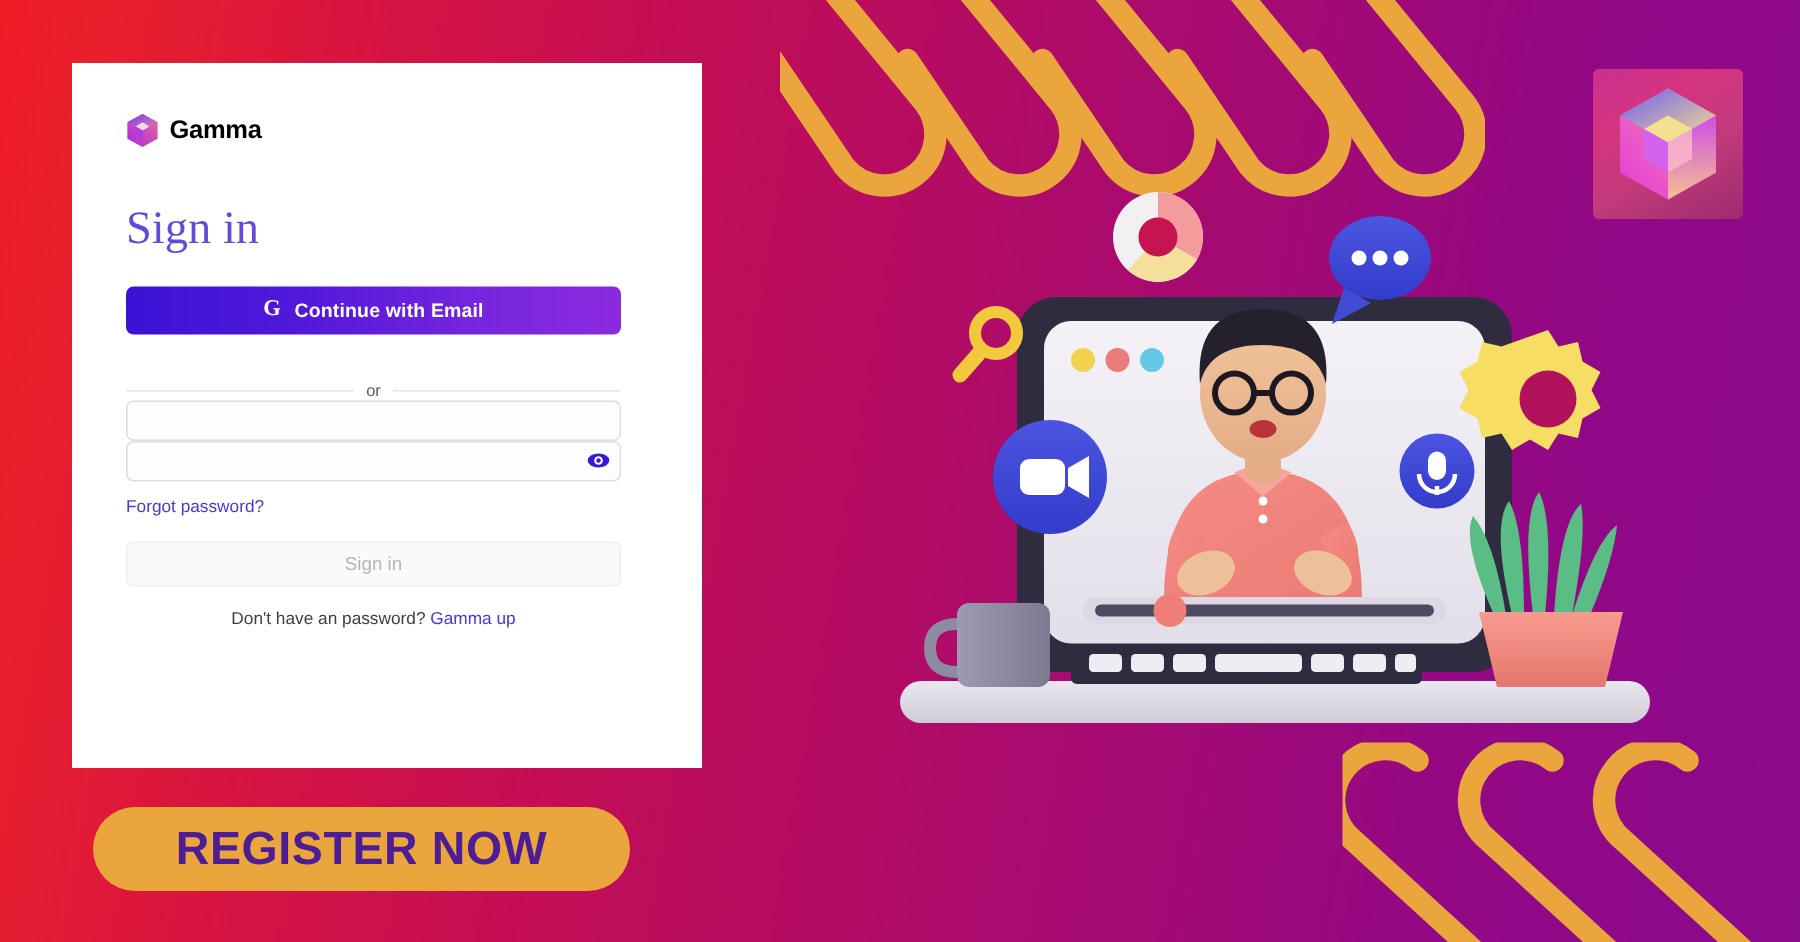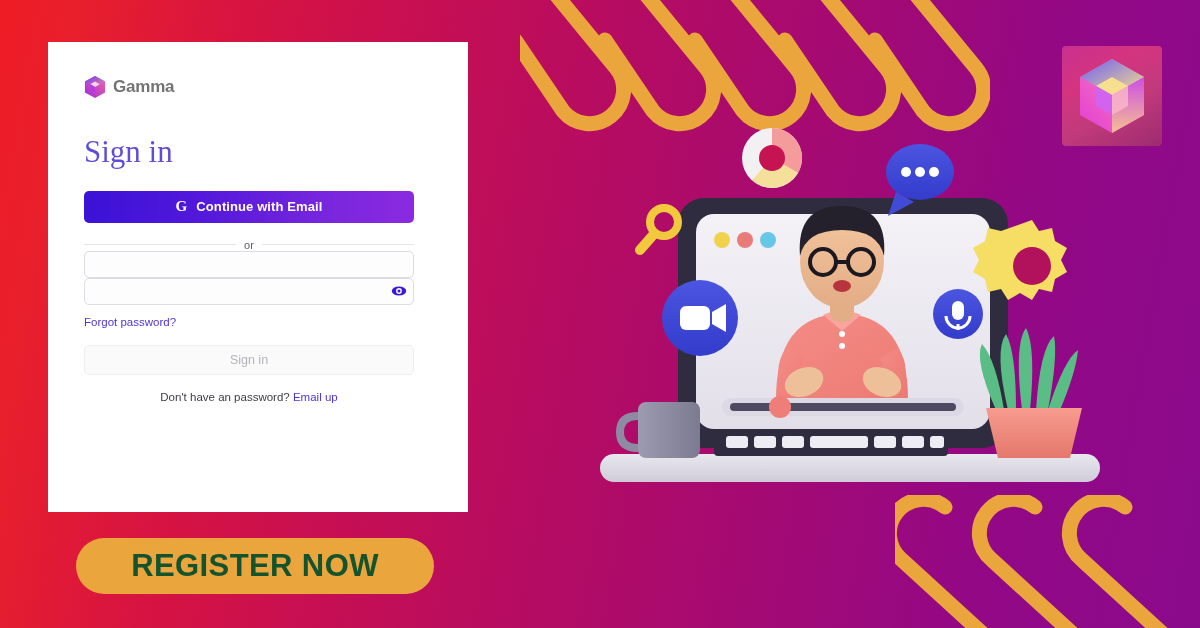--- a/index.html
+++ b/index.html
@@ -48,21 +48,21 @@
     display: flex;
     align-items: center;
     gap: 7px;
     height: 26px;
     margin-top: 2px;
   }
   .brand-mark { width: 22px; height: 24px; display:block; }
   .brand-name {
     font-size: 17px;
     font-weight: 700;
-    color: #737373;
+    color: #000000;
     letter-spacing: -0.2px;
   }
 
   .title {
     font-family: "Liberation Serif", "DejaVu Serif", serif;
     font-size: 31px;
     font-weight: 400;
     margin: 36px 0 0 0;
     background: linear-gradient(90deg, #5b4ddb 0%, #8b3fc0 100%);
     -webkit-background-clip: text;
@@ -91,21 +91,21 @@
   }
   .g-glyph {
     font-size: 15px;
     font-weight: 700;
     line-height: 1;
     margin-top: -1px;
     font-family: "Liberation Serif", serif;
   }
 
   .divider {
-    margin-top: 16px;
+    margin-top: 32px;
     width: 330px;
     display: flex;
     align-items: center;
     gap: 8px;
   }
   .divider .line {
     flex: 1;
     height: 1px;
     background: #e3e3e8;
   }
@@ -181,28 +181,28 @@
   }
   .signup-link {
     color: #4f35d6;
     text-decoration: none;
     cursor: pointer;
   }
 
   
   .register-cta {
     position: absolute;
-    left: 76px;
+    left: 62px;
     top: 538px;
     width: 358px;
     height: 56px;
     border: none;
     border-radius: 28px;
     background: #eaa53c;
-    color: #14532d;
+    color: #4c1d95;
     font-size: 31px;
     font-weight: 700;
     letter-spacing: 0.4px;
     font-family: "Liberation Sans", sans-serif;
     cursor: pointer;
     display: flex;
     align-items: center;
     justify-content: center;
   }
 
@@ -467,19 +467,19 @@
         </svg>
       </button>
     </div>
 
     <a class="forgot">Forgot password?</a>
 
     <button class="signin-btn">Sign in</button>
 
     <div class="signup-row">
       <span>Don't have an password?</span>
-      <a class="signup-link">Email up</a>
+      <a class="signup-link">Gamma up</a>
     </div>
   </div>
 
   <button class="register-cta">REGISTER NOW</button>
 
 </div>
 
 </body></html>

